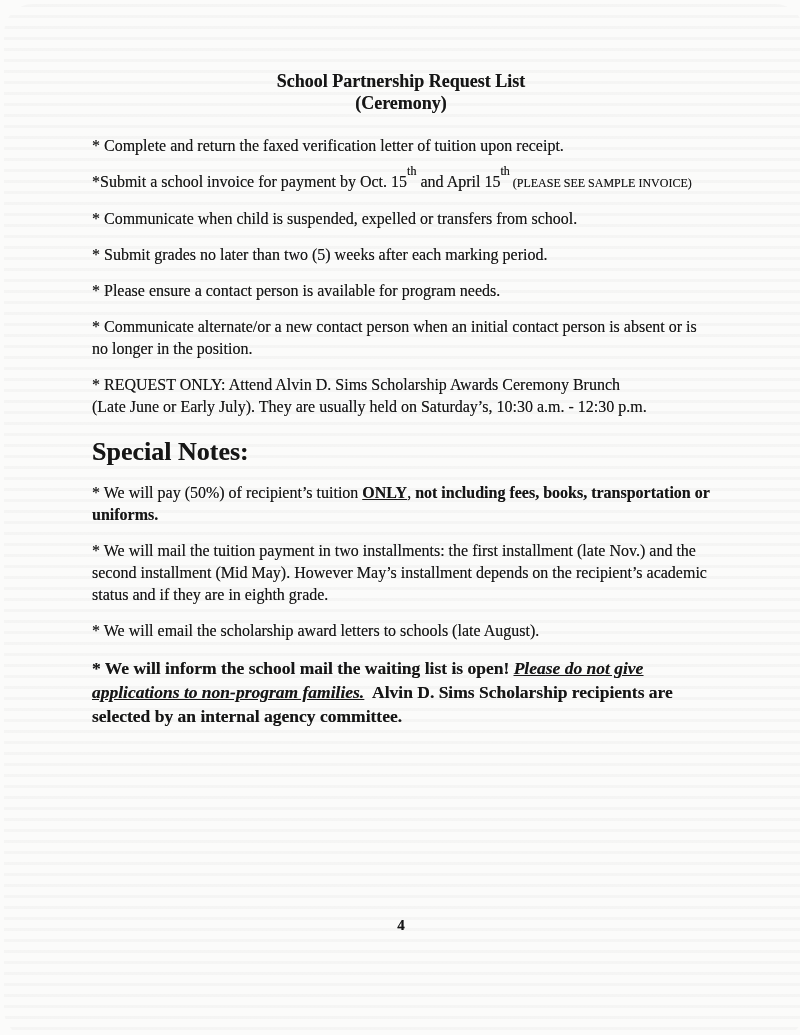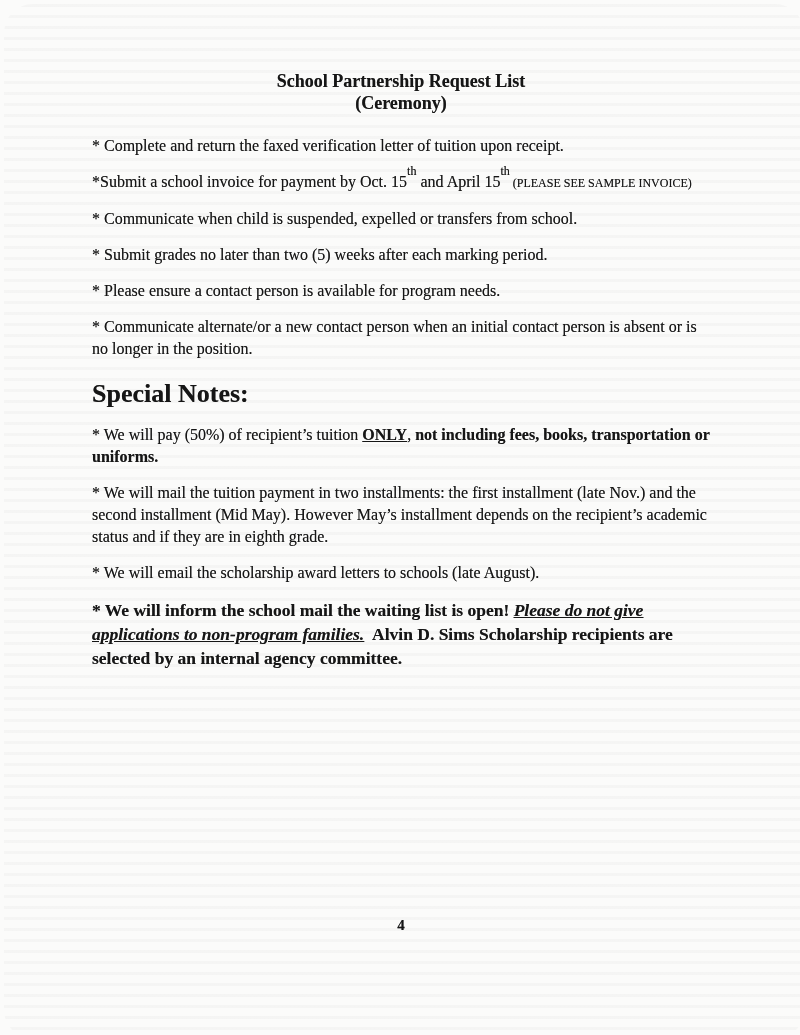--- a/index.html
+++ b/index.html
@@ -105,20 +105,21 @@
     <p class="body-par"><span>*Submit a school invoice for payment by Oct. 15</span><sup class="ord">th</sup><span> and April 15</span><sup class="ord">th</sup><span class="small-caps-seg"> (PLEASE SEE SAMPLE INVOICE)</span></p>
 
     <p class="body-par">* Communicate when child is suspended, expelled or transfers from school.</p>
 
     <p class="body-par">* Submit grades no later than two (5) weeks after each marking period.</p>
 
     <p class="body-par">* Please ensure a contact person is available for program needs.</p>
 
     <p class="body-par">* Communicate alternate/or a new contact person when an initial contact person is absent or is no longer in the position.</p>
 
+    <p class="body-par"><span>* REQUEST ONLY: Attend Alvin D. Sims Scholarship Awards Ceremony Brunch</span><br><span>(Late June or Early July). They are usually held on Saturday’s, 10:30 a.m. - 12:30 p.m.</span></p>
 
 
     <h2 class="special-heading">Special Notes:</h2>
 
     <p class="body-par"><span>* We will pay (50%) of recipient’s tuition </span><span class="seg-bu">ONLY</span><span>, </span><span class="seg-b">not including fees, books, transportation or uniforms.</span></p>
 
     <p class="body-par indent">* We will mail the tuition payment in two installments: the first installment (late Nov.) and the second installment (Mid May). However May’s installment depends on the recipient’s academic status and if they are in eighth grade.</p>
 
     <p class="body-par">* We will email the scholarship award letters to schools (late August).</p>
 

